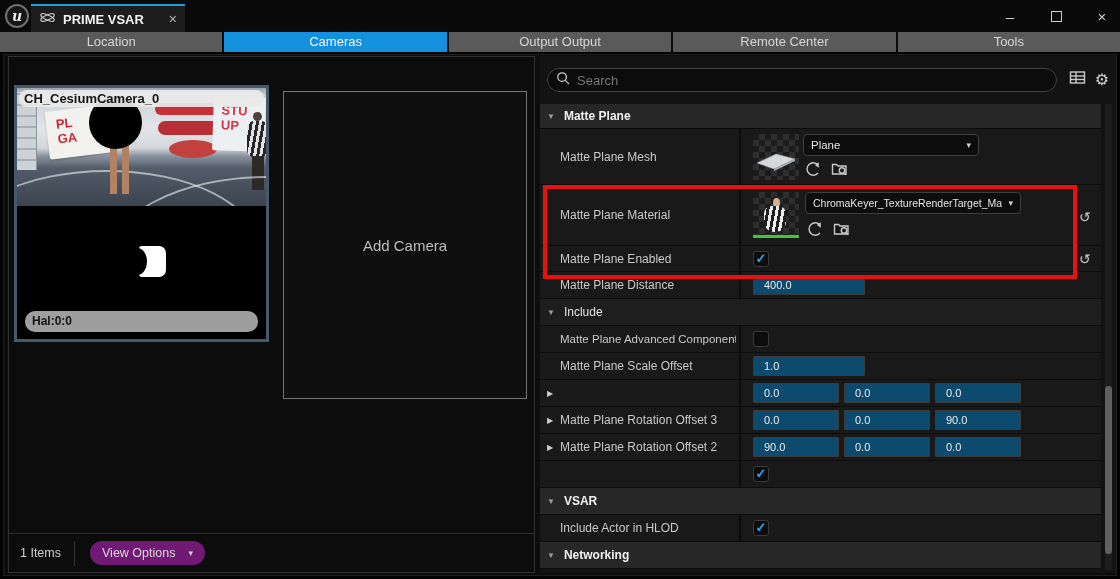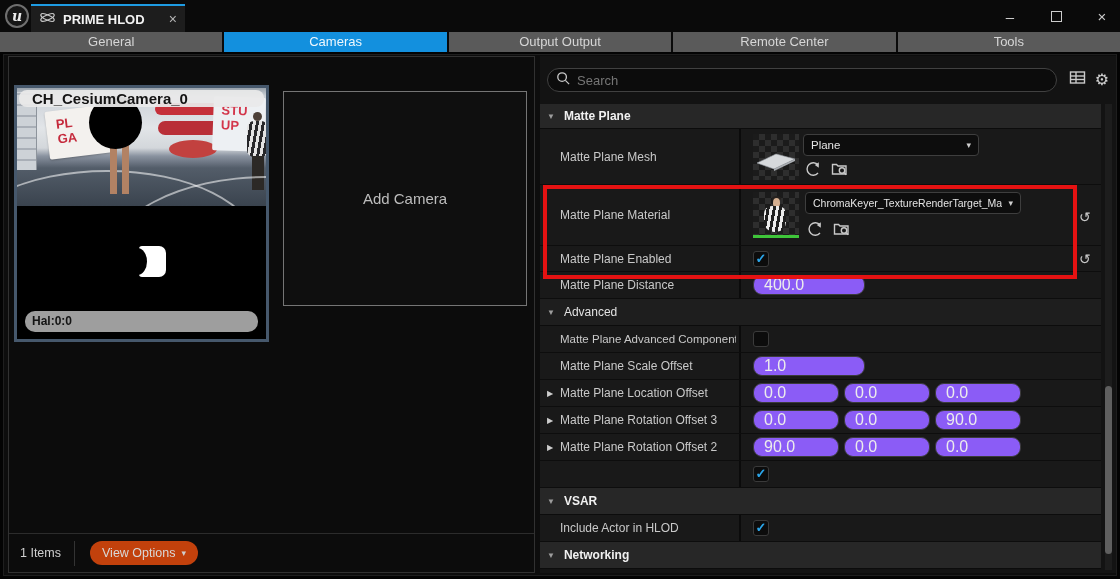--- a/index.html
+++ b/index.html
@@ -56,34 +56,34 @@
   .leg.l1 { left:93px; } .leg.l2 { left:105px; }
   .head-mask { position:absolute; left:72px; top:8px; width:53px; height:53px; border-radius:50%; background:#000; }
   .floor-arc { position:absolute; border:2px solid rgba(255,255,255,.55); border-radius:50%; }
   .arc1 { left:-60px; top:82px; width:300px; height:150px; }
   .arc2 { left:90px;  top:88px; width:320px; height:170px; }
   .matte { position:absolute; left:0; top:118px; width:249px; height:133px; background:#000; }
   .blob { position:absolute; left:122px; top:40px; width:27px; height:31px; background:#ffffff;
     border-radius:3px 7px 7px 3px; }
   .blob-cut { position:absolute; left:111px; top:42px; width:19px; height:27px; background:#000; border-radius:50%; }
   .cam-name-pill { position:absolute; left:2px; top:2px; right:2px; height:17px;
-    background:rgba(233,233,233,.93); border-radius:8px; color:#141414; font-size:15px;
-    font-weight:bold; line-height:17px; padding-left:13px; z-index:3; white-space:nowrap; overflow:hidden; }
+    background:rgba(233,233,233,.93); border-radius:8px; color:#141414; font-size:13px;
+    font-weight:bold; line-height:17px; padding-left:5px; z-index:3; white-space:nowrap; overflow:hidden; }
   .cam-status-pill { position:absolute; left:8px; right:8px; bottom:7px; height:21px;
     background:#9e9e9e; border-radius:10px; color:#141414; font-size:12px; font-weight:bold;
     line-height:21px; padding-left:7px; z-index:3; }
-  .add-tile { position:absolute; left:274px; top:34px; width:244px; height:215px;
+  .add-tile { position:absolute; left:274px; top:34px; width:244px; height:308px;
     background:#0f0f0f; border:1px solid #757575; display:flex; align-items:center; justify-content:center; }
   .add-tile-label { color:#bdbdbd; font-size:15px; }
   .panel-bottombar { position:absolute; left:0; right:0; bottom:0; height:39px; border-top:1px solid #2c2c2c; }
   .items-count { position:absolute; left:11px; top:12px; color:#d0d0d0; font-size:12.5px; }
   .bottom-divider { position:absolute; left:65px; top:7px; width:1px; height:25px; background:#333; }
-  .view-options-btn { position:absolute; left:81px; top:7px; height:24px; background:#c2410c;
+  .view-options-btn { position:absolute; left:81px; top:7px; height:24px; background:#701a75;
     border-radius:12px; color:#d8d8d8; font-size:12.5px; line-height:24px; padding:0 12px;
-    display:flex; align-items:center; }
+    display:flex; gap:7px; align-items:center; }
 
   
   .details-panel { position:absolute; left:536px; top:1px; width:576px; height:517px; background:#131313; }
   .searchbox { position:absolute; left:7px; top:12px; width:510px; height:24px; background:#0c0c0c;
     border:1px solid #414141; border-radius:12px; display:flex; align-items:center; padding:0 8px; gap:6px; }
   .searchbox input { background:transparent; border:none; outline:none; color:#e0e0e0;
     font-size:13px; width:100%; font-family:"Liberation Sans", sans-serif; }
   .searchbox input::placeholder { color:#757575; }
   .icon-btn { position:absolute; top:14px; width:20px; height:20px; color:#cfcfcf; text-align:center; }
   .grid-btn { left:527px; }
@@ -110,53 +110,53 @@
     background:repeating-linear-gradient(100deg,#ececec 0 3px,#1f1f1f 3px 6px); }
   .dropdown { position:absolute; height:22px; background:#0d0d0d; border:1px solid #3e3e3e; border-radius:4px;
     color:#e4e4e4; display:flex; align-items:center; padding:0 7px; }
   .dropdown .dd-text { flex:1; white-space:nowrap; overflow:hidden; }
   .dd-chev { color:#cfcfcf; font-size:9px; margin-left:6px; }
   .asset-icons { position:absolute; display:flex; gap:10px; align-items:center; }
   .checkbox { position:absolute; left:213px; width:16px; height:16px; border-radius:3px;
     background:#0c0c0c; border:1px solid #3a3a3a; text-align:center; }
   .checkbox .check { display:none; color:#2ba6ea; font-size:13px; font-weight:bold; line-height:14px; }
   .checkbox[data-checked="true"] .check { display:block; }
-  .num-input { position:absolute; height:20px; background:#8b5cf6; border:1px solid #3b3b3b; border-radius:9px;
-    color:#ececec; font-size:16px; line-height:18px; padding-left:10px; white-space:nowrap; }
+  .num-input { position:absolute; height:20px; background:#0c4a6e; border:1px solid #3b3b3b; border-radius:1px;
+    color:#ececec; font-size:11px; line-height:18px; padding-left:10px; white-space:nowrap; }
   .reset-btn { position:absolute; left:539px; color:#c9c9c9; font-size:14px; }
   .scrollbar-track { position:absolute; left:565px; top:48px; width:7px; height:466px; background:#1d1d1d; }
   .scrollbar-thumb { position:absolute; left:0; top:282px; width:7px; height:168px; background:#5f5f5f; border-radius:3.5px; }
   .red-highlight { position:absolute; left:3px; top:129px; width:534px; height:94px;
     border:4px solid #e51212; z-index:6; pointer-events:none; }
   svg .st { stroke:#c9c9c9; stroke-width:1.4; fill:none; }
 </style>
 </head>
 <body>
 
 <div class="titlebar">
   <div class="ue-logo">u</div>
   <div class="doc-tab">
     <span>
       <svg width="17" height="15" viewBox="0 0 20 16">
         <ellipse cx="10" cy="8" rx="8.5" ry="3" transform="rotate(-24 10 8)" class="st"></ellipse>
         <ellipse cx="10" cy="8" rx="8.5" ry="3" transform="rotate(24 10 8)" class="st"></ellipse>
       </svg>
     </span>
-    <span class="doc-tab-title">PRIME HLOD</span>
+    <span class="doc-tab-title">PRIME VSAR</span>
     <span class="doc-tab-close">×</span>
   </div>
   <div class="win-controls">
     <span class="win-btn">–</span>
     <span class="win-btn"><span class="win-max"></span></span>
     <span class="win-btn">×</span>
   </div>
 </div>
 
 <div class="tabstrip">
-  <div class="tab">General</div>
+  <div class="tab">Location</div>
   <div class="tab active">Cameras</div>
   <div class="tab">Output Output</div>
   <div class="tab">Remote Center</div>
   <div class="tab">Tools</div>
 </div>
 
 <div class="window-body">
 
   <div class="camera-panel">
 
@@ -309,41 +309,40 @@
       </div>
 
       <div class="prop-row" style="top:168px; height:27px;">
         <span class="col-div"></span>
         <span class="prop-label">Matte Plane Distance</span>
         <div class="num-input" style="left:213px; top:3px; width:112px;">400.0</div>
       </div>
 
       <div class="sec-header sub" style="top:195px; height:27px;">
         <span class="tri">▼</span>
-        <span>Advanced</span>
+        <span>Include</span>
       </div>
 
       <div class="prop-row" style="top:222px; height:27px;">
         <span class="col-div"></span>
         <span class="prop-label" style="font-size:11.5px;">Matte Plane Advanced Component Edi...</span>
         <div class="checkbox" style="top:5px;" data-checked="false">
           
         </div>
       </div>
 
       <div class="prop-row" style="top:249px; height:27px;">
         <span class="col-div"></span>
         <span class="prop-label">Matte Plane Scale Offset</span>
         <div class="num-input" style="left:213px; top:3px; width:112px;">1.0</div>
       </div>
 
       <div class="prop-row" style="top:276px; height:27px;">
         <span class="col-div"></span>
         <span class="expander">▶</span>
-        <span class="prop-label">Matte Plane Location Offset</span>
         <div class="num-input" style="left:213px; top:3px; width:86px;">0.0</div>
         <div class="num-input" style="left:304px; top:3px; width:86px;">0.0</div>
         <div class="num-input" style="left:395px; top:3px; width:86px;">0.0</div>
       </div>
 
       <div class="prop-row" style="top:303px; height:27px;">
         <span class="col-div"></span>
         <span class="expander">▶</span>
         <span class="prop-label">Matte Plane Rotation Offset 3</span>
         <div class="num-input" style="left:213px; top:3px; width:86px;">0.0</div>

